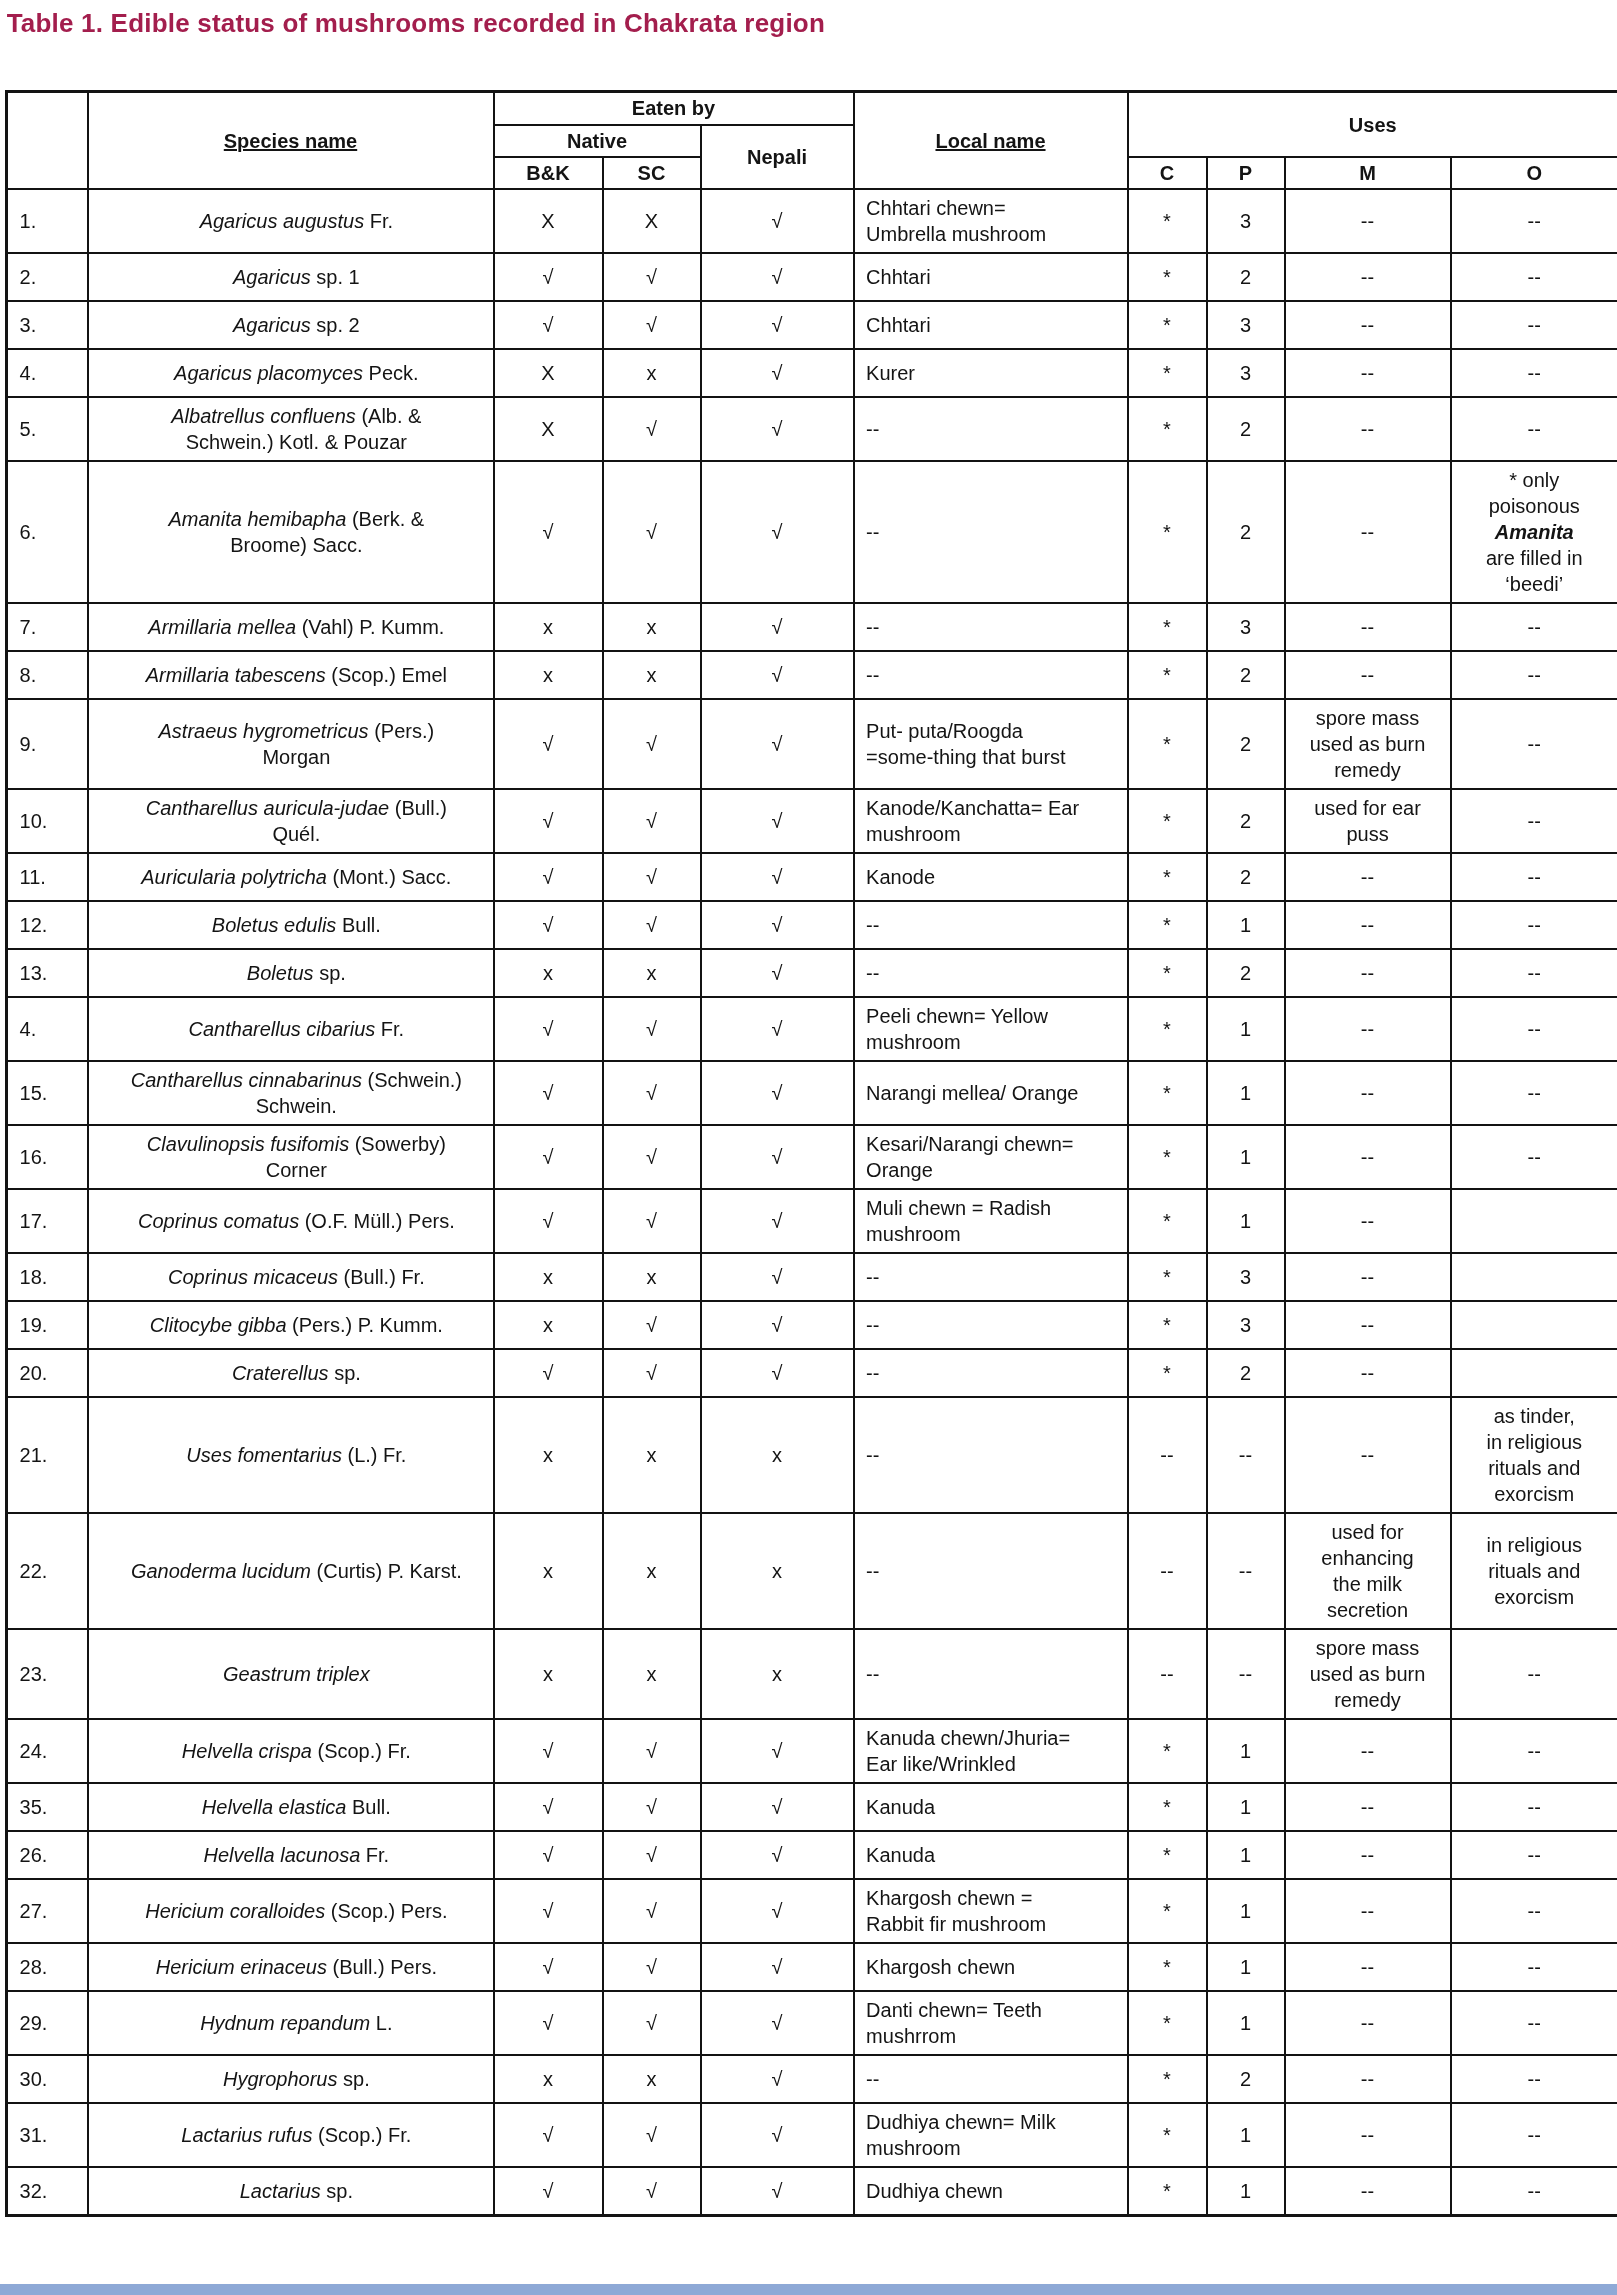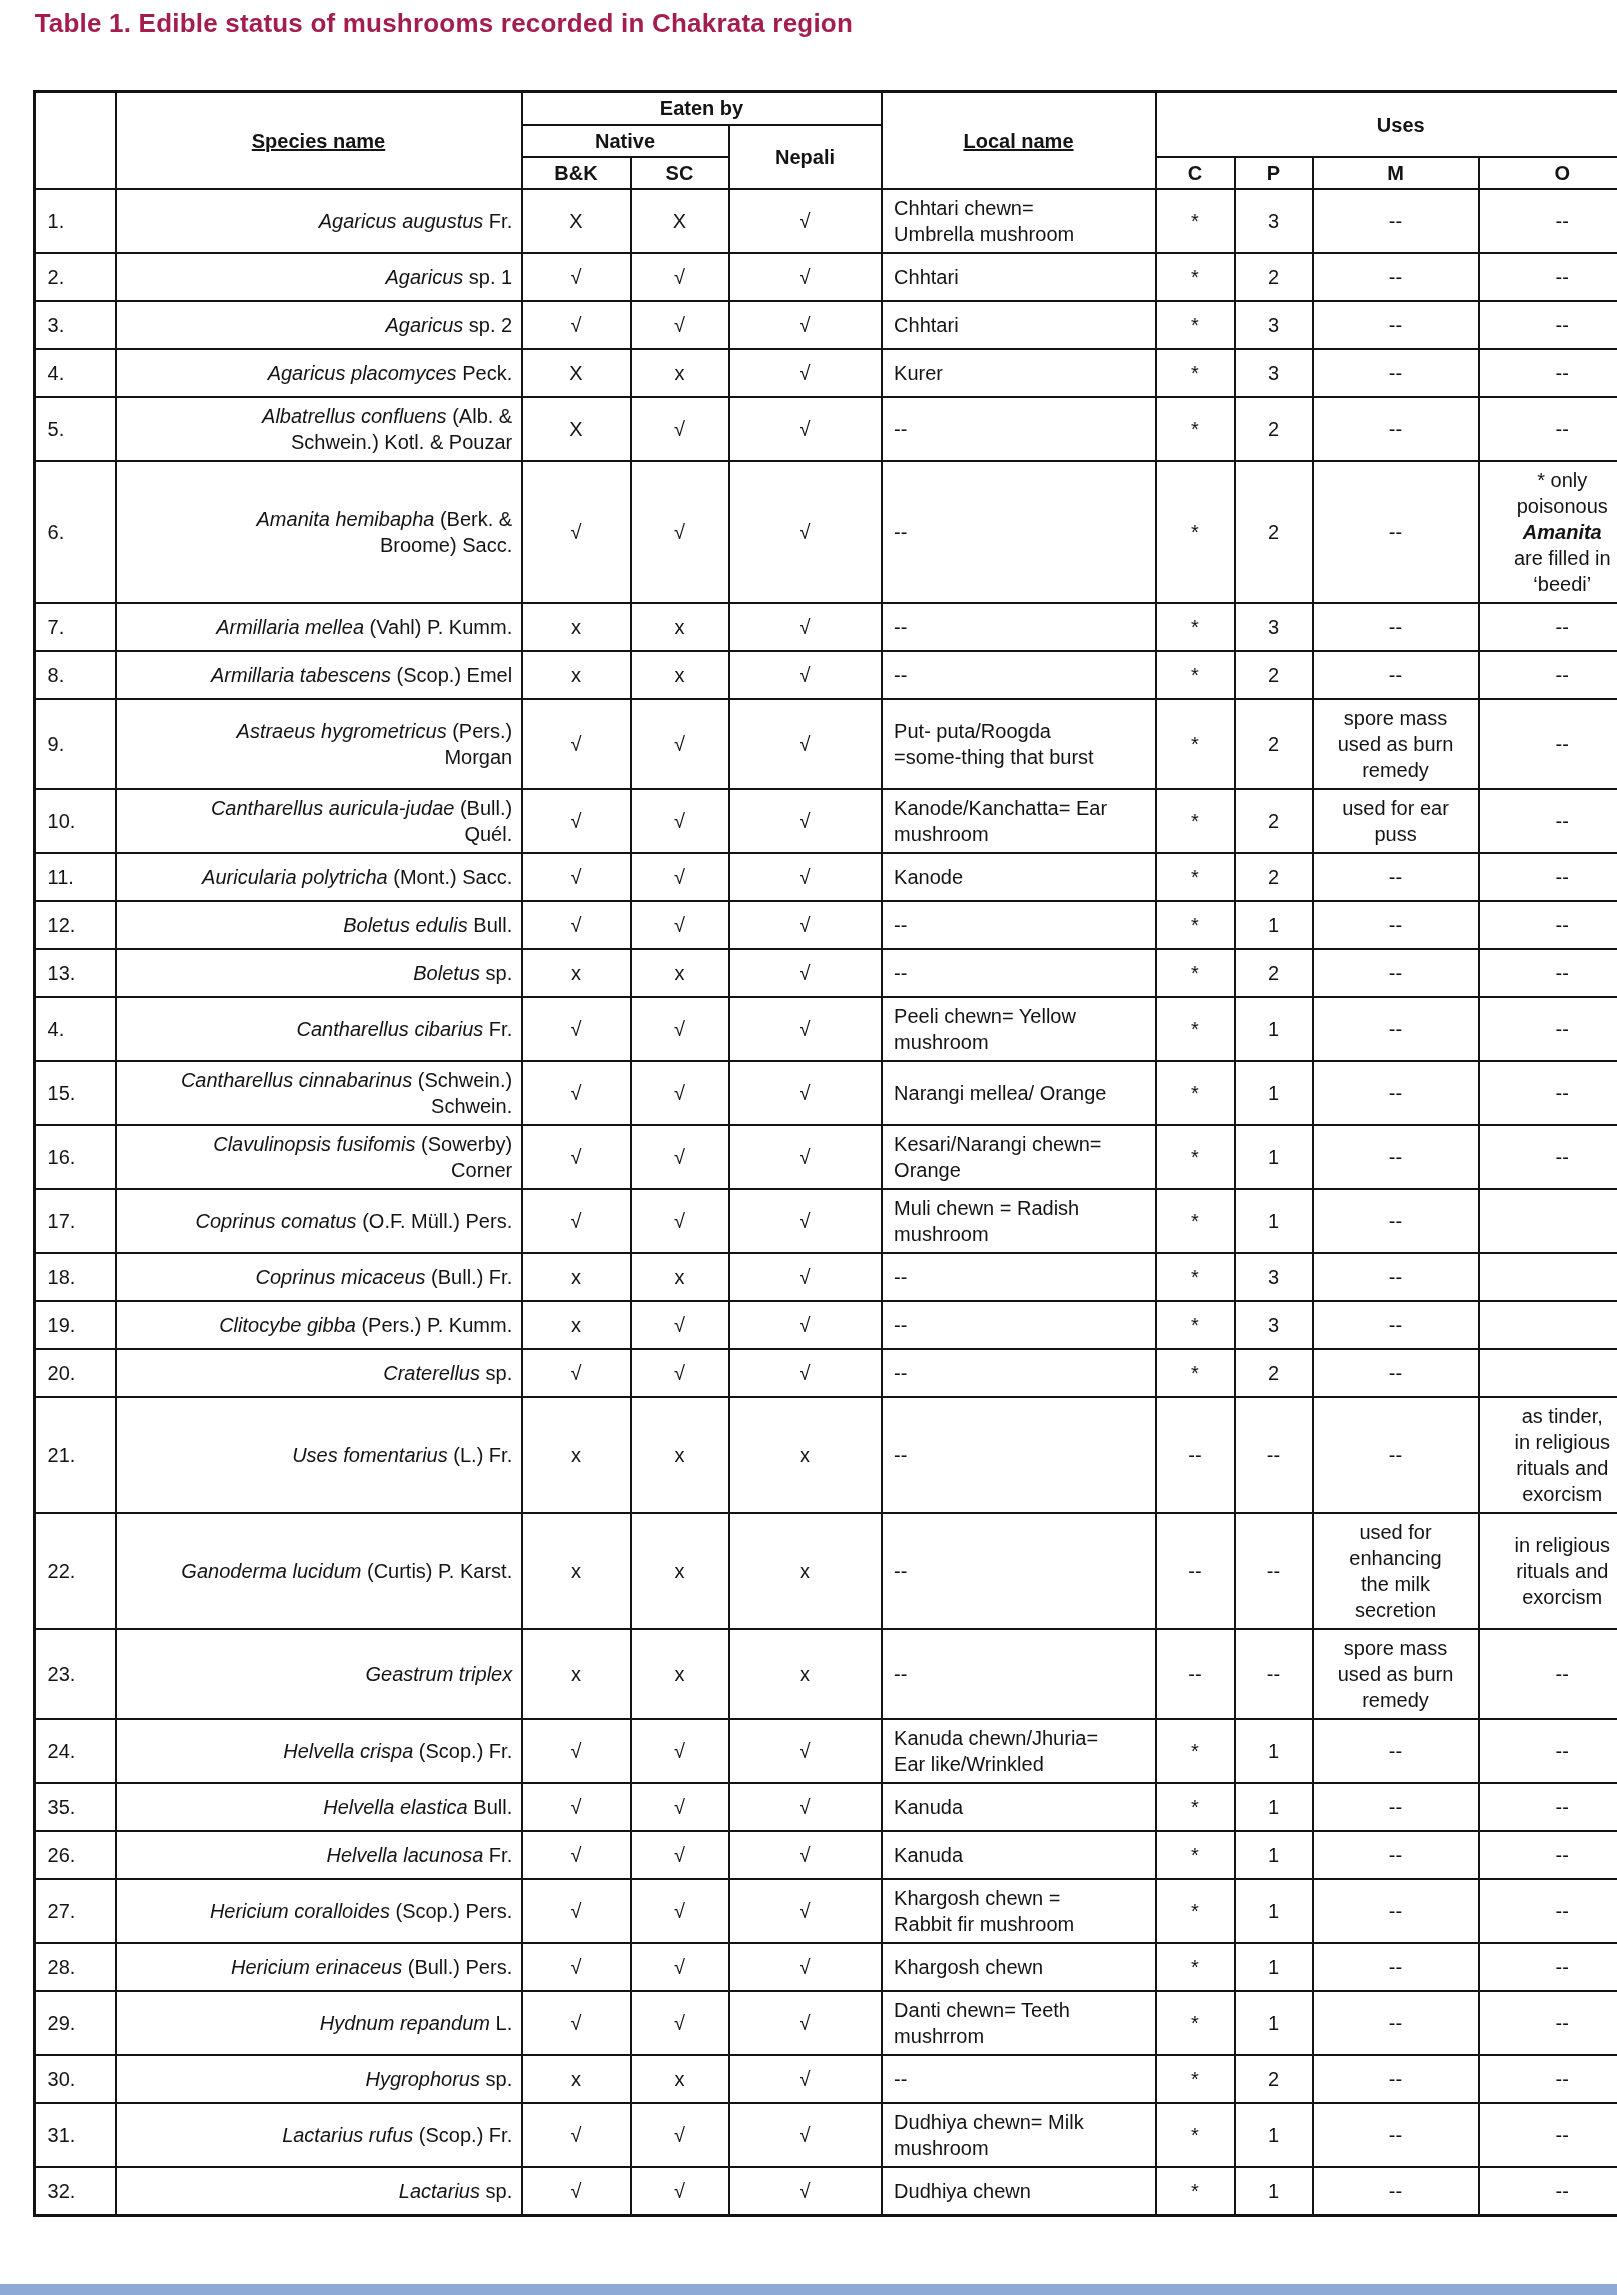--- a/index.html
+++ b/index.html
@@ -9,21 +9,20 @@
   }
   body {
     width: 1617px;
     height: 2295px;
     position: relative;
     font-family: "Liberation Sans", "DejaVu Sans", sans-serif;
     color: #141414;
   }
   .page {
     padding: 8.3px 0 0 5px;
-    margin-left: 28px;
   }
   .doc-title {
     font-size: 26px;
     font-weight: bold;
     color: #a31e4d;
     margin: 0 0 0 1.7px;
     letter-spacing: 0.2px;
   }
   table.mush {
     border-collapse: collapse;
@@ -51,21 +50,21 @@
     padding-left: 20px;
     text-decoration: underline;
   }
   tr.body-row { height: 48px; }
   td.num {
     padding: 5px 5px 5px 11.6px;
     text-align: left;
   }
   td.species {
     padding: 5px 8.3px 5px 20px;
-    text-align: right;
+    text-align: center;
     white-space: pre-line;
   }
   td.species i { font-style: italic; }
   td.mark {
     text-align: center;
     padding: 5px 3.3px;
   }
   td.local {
     padding: 5px 8.3px 5px 11.6px;
     text-align: left;

